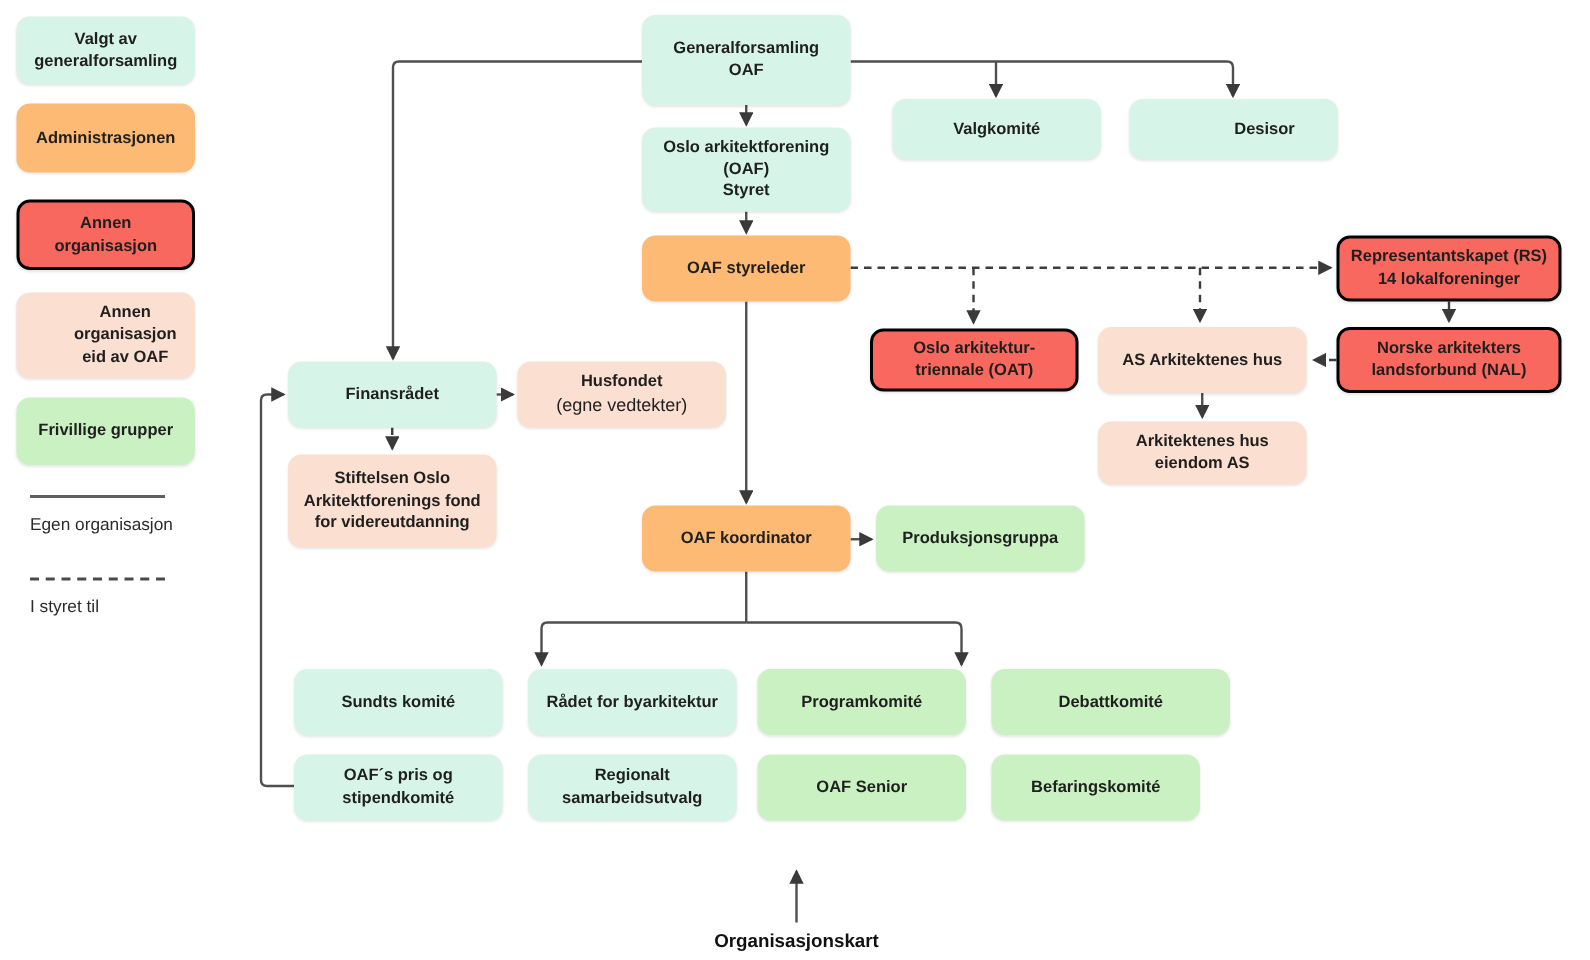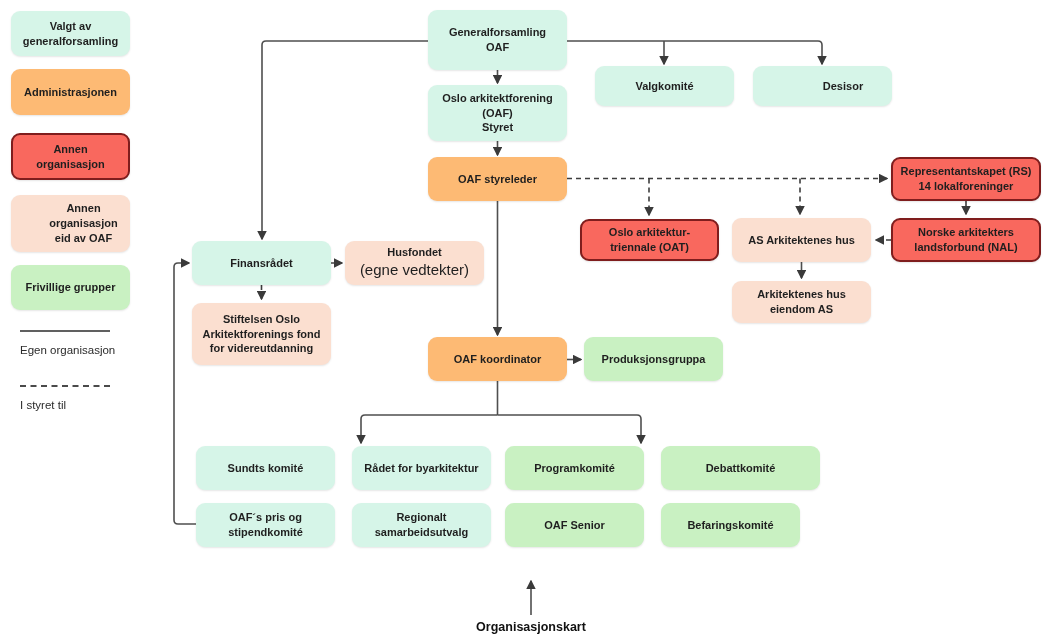--- a/index.html
+++ b/index.html
@@ -8,24 +8,24 @@
     font-family:"Liberation Sans",sans-serif;overflow:hidden;
   }
   .node{
     position:absolute;display:flex;flex-direction:column;align-items:center;justify-content:center;
     text-align:center;border-radius:9px;font-weight:bold;font-size:11px;line-height:1.35;
     color:#1f1f1f;white-space:pre-line;padding:3px 7px;box-sizing:border-box;
     box-shadow:0 1px 2px rgba(0,0,0,0.10);
   }
   .mint  {background:#d6f5e8;}
   .teal  {background:#fdba74;}
-  .red   {background:#f9685e;border:2px solid #7f1d1d;}
+  .red   {background:#f9685e;border:2px solid #000000;}
   .peach {background:#fbdfd0;}
   .green {background:#c9f1c2;}
-  .subtitle{font-weight:400;font-size:15px;}
+  .subtitle{font-weight:400;font-size:12px;}
   .legend-note{position:absolute;font-size:11.5px;font-weight:400;color:#2b2b2b;}
   .legend-line{position:absolute;left:20px;width:90px;height:0;}
   .legend-line.solid {border-top:2px solid #606060;}
   .legend-line.dashed{border-top:2px dashed #4a4a4a;}
   .caption{
     position:absolute;left:431px;top:620px;width:200px;text-align:center;
     font-weight:bold;font-size:12.5px;color:#111;
   }
   svg.wires{position:absolute;left:0;top:0;pointer-events:none;}
   .wire{fill:none;stroke:#4f4f4f;stroke-width:1.6;}

